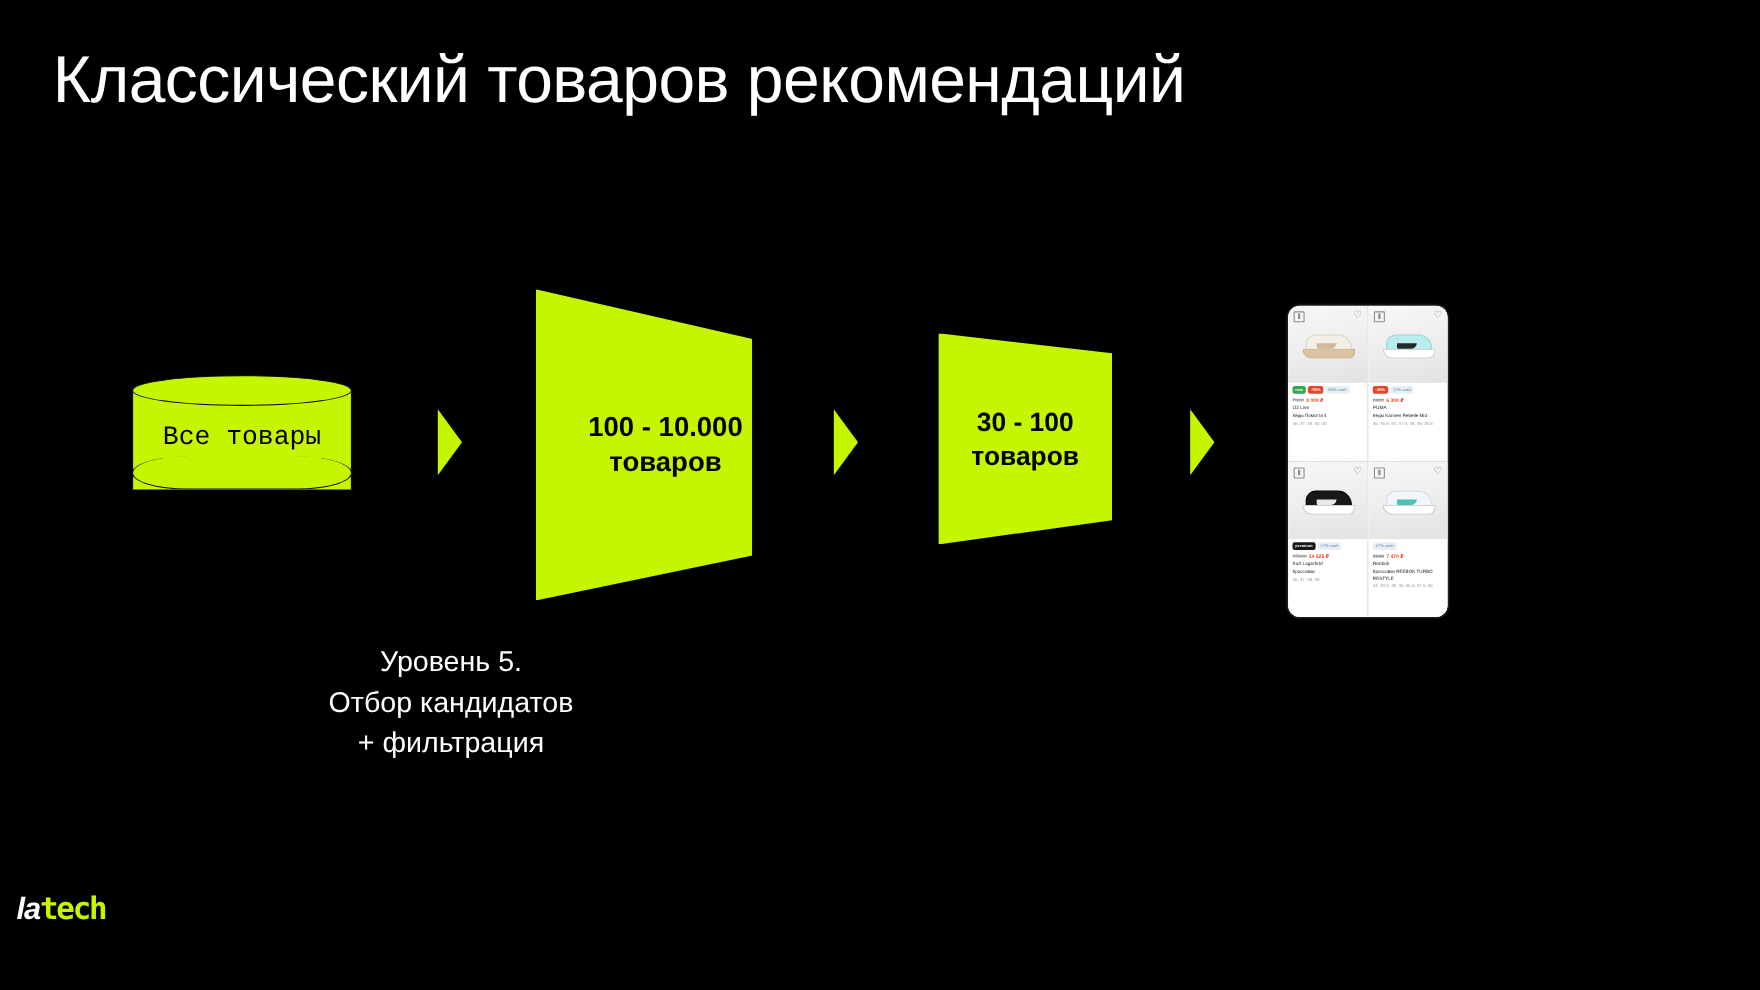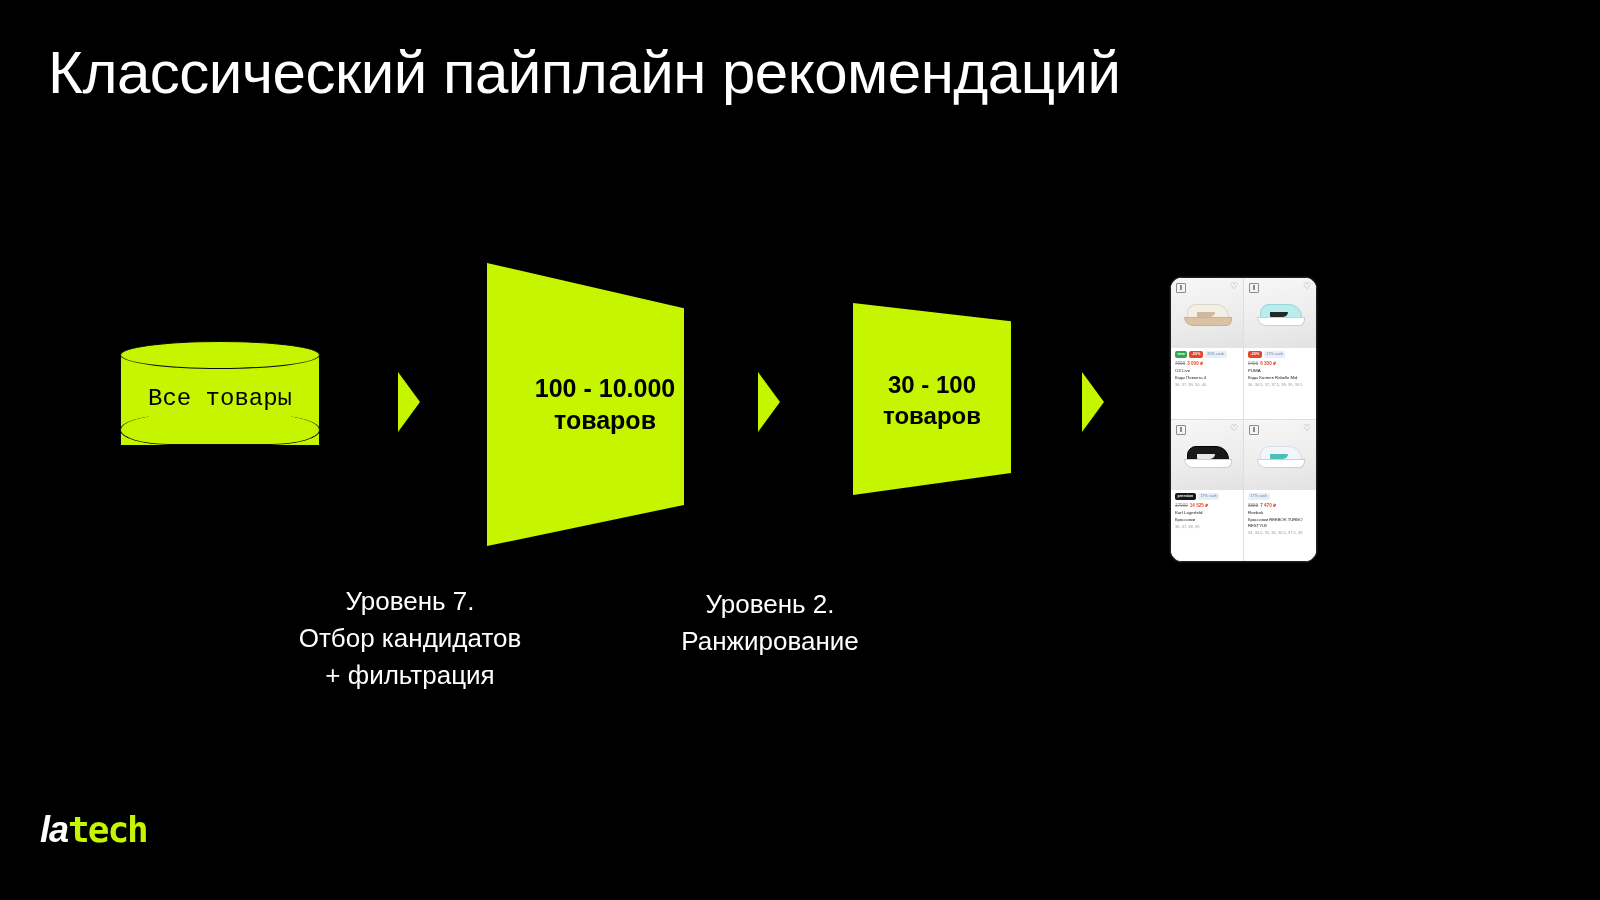--- a/index.html
+++ b/index.html
@@ -327,44 +327,44 @@
     font-size: 4px;
     line-height: 6px;
     color: #9a9a9a;
     white-space: nowrap;
     overflow: hidden;
   }
 
   
   .logo {
     position: absolute;
-    left: 40px;
+    left: 15px;
     top: 812px;
-    font-size: 36px;
+    font-size: 28px;
     font-weight: 700;
     letter-spacing: -1px;
     line-height: 1;
   }
   .logo .la {
     color: #ffffff;
     font-style: italic;
     font-family: "Liberation Sans", "DejaVu Sans", sans-serif;
   }
   .logo .tech {
     color: #C6F500;
     font-family: "DejaVu Sans Mono", "Liberation Mono", monospace;
     letter-spacing: -2px;
   }
 </style>
 </head>
 <body>
 
 <div class="slide">
 
-  <div class="slide-title">Классический пайплайн рекомендаций</div>
+  <div class="slide-title">Классический товаров рекомендаций</div>
 
   <div class="pipeline">
 
     <div class="cylinder">
       <div class="cyl-body"></div>
       <div class="cyl-bottom"></div>
       <div class="cyl-top"></div>
       <div class="cyl-label">Все товары</div>
     </div>
 
@@ -375,25 +375,23 @@
 товаров</div>
 
     <div class="arrow arrow-2"></div>
 
     <div class="funnel funnel-2"></div>
     <div class="funnel-label funnel-2-label">30 - 100
 товаров</div>
 
     <div class="arrow arrow-3"></div>
 
-    <div class="caption caption-1">Уровень 7.
+    <div class="caption caption-1">Уровень 5.
 Отбор кандидатов
 + фильтрация</div>
-    <div class="caption caption-2">Уровень 2.
-Ранжирование</div>
 
     <div class="phone">
       <div class="phone-grid">
 
         <div class="pcard">
           <div class="pcard-media">
             <div class="pcard-icon"></div>
             <div class="pcard-heart">♡</div>
             <div class="shoe s1">
               <div class="upper"></div>

